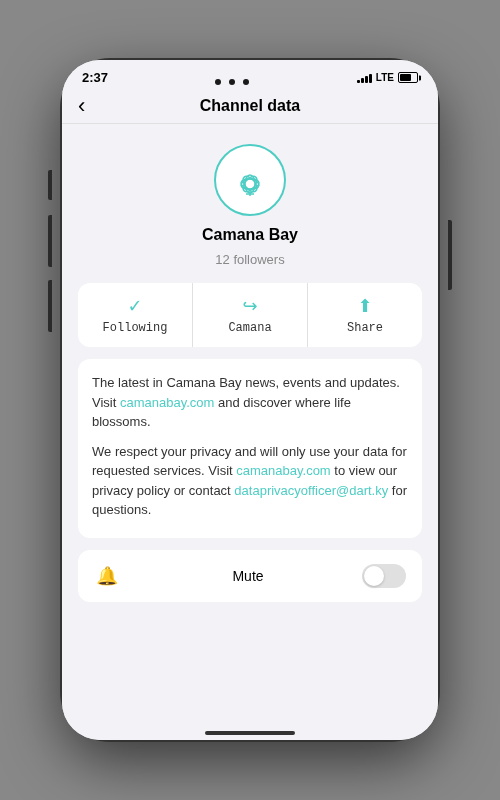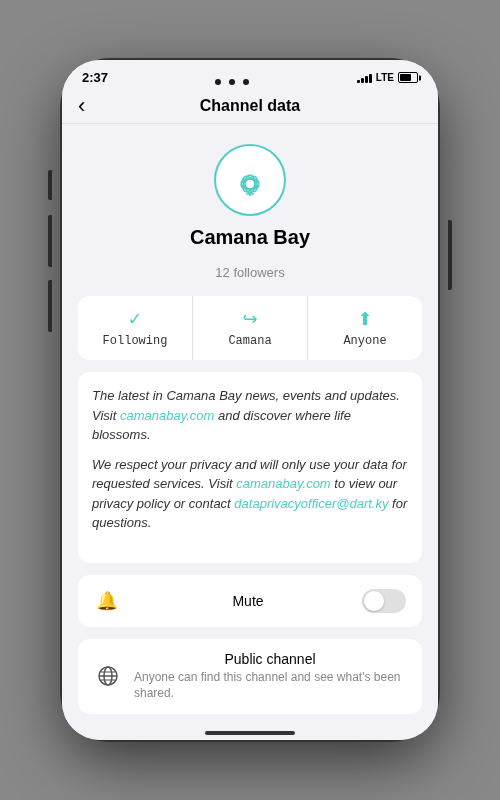--- a/index.html
+++ b/index.html
@@ -199,24 +199,24 @@
       background: #fff;
       margin-bottom: 10px;
     }
 
     .avatar-svg {
       width: 44px;
       height: 44px;
     }
 
     .channel-name {
-      font-size: 20px;
+      font-size: 16px;
       font-weight: 700;
       color: #000;
-      margin-bottom: 16px;
+      margin-bottom: 8px;
     }
 
     .follower-count {
       font-size: 13px;
       color: #888;
     }
 
     
     .action-row {
       display: flex;
@@ -250,31 +250,30 @@
       color: #333;
       font-family: Liberation Mono, monospace;
     }
 
     
     .description-card {
       background: #fff;
       margin: 0 16px 12px;
       border-radius: 12px;
       padding: 14px;
-      font-style: italic;
     }
 
     .desc-text {
       font-size: 13px;
       color: #333;
       line-height: 1.5;
       margin-bottom: 10px;
     }
     .desc-text:last-child {
-      margin-bottom: 16px;
+      margin-bottom: 4px;
     }
 
     .link-text {
       color: #4ecdc4;
       text-decoration: none;
     }
 
     
     .settings-card {
       background: #fff;
@@ -422,21 +421,21 @@
         <div class="action-btn">
           <span class="action-icon">✓</span>
           <span class="action-label">Following</span>
         </div>
         <div class="action-btn">
           <span class="action-icon">↪</span>
           <span class="action-label">Camana</span>
         </div>
         <div class="action-btn">
           <span class="action-icon">⬆</span>
-          <span class="action-label">Anyone</span>
+          <span class="action-label">Share</span>
         </div>
       </div>
 
       <div class="description-card">
         <p class="desc-text">
           <span>The latest in Camana Bay news, events and updates. Visit </span><a href="#" class="link-text">camanabay.com</a><span> and discover where life blossoms.</span>
         </p>
         <p class="desc-text">
           <span>We respect your privacy and will only use your data for requested services. Visit </span><a href="#" class="link-text">camanabay.com</a><span> to view our privacy policy or contact </span><a href="#" class="link-text">dataprivacyofficer@dart.ky</a><span> for questions.</span>
         </p>
@@ -447,38 +446,20 @@
           <div class="settings-icon">🔔</div>
           <div class="settings-text">
             <div class="settings-title">Mute</div>
           </div>
           <div class="toggle-container">
             <div class="toggle-knob"></div>
           </div>
         </div>
       </div>
 
-      <div class="settings-card">
-        <div class="settings-row">
-          <div class="settings-icon">
-            <svg width="22" height="22" viewBox="0 0 22 22" fill="none">
-              <circle cx="11" cy="11" r="9" stroke="#555" stroke-width="1.5"></circle>
-              <ellipse cx="11" cy="11" rx="4" ry="9" stroke="#555" stroke-width="1.5"></ellipse>
-              <line x1="2" y1="11" x2="20" y2="11" stroke="#555" stroke-width="1.5"></line>
-              <line x1="4" y1="7" x2="18" y2="7" stroke="#555" stroke-width="1.2"></line>
-              <line x1="4" y1="15" x2="18" y2="15" stroke="#555" stroke-width="1.2"></line>
-            </svg>
-          </div>
-          <div class="settings-text">
-            <div class="settings-title">Public channel</div>
-            <div class="settings-subtitle">Anyone can find this channel and see what's been shared.</div>
-          </div>
-        </div>
-
-      </div>
 
     </div>
 
     <div class="home-indicator">
       <div class="indicator-bar"></div>
     </div>
   </div>
 </div>
 
 </body></html>

